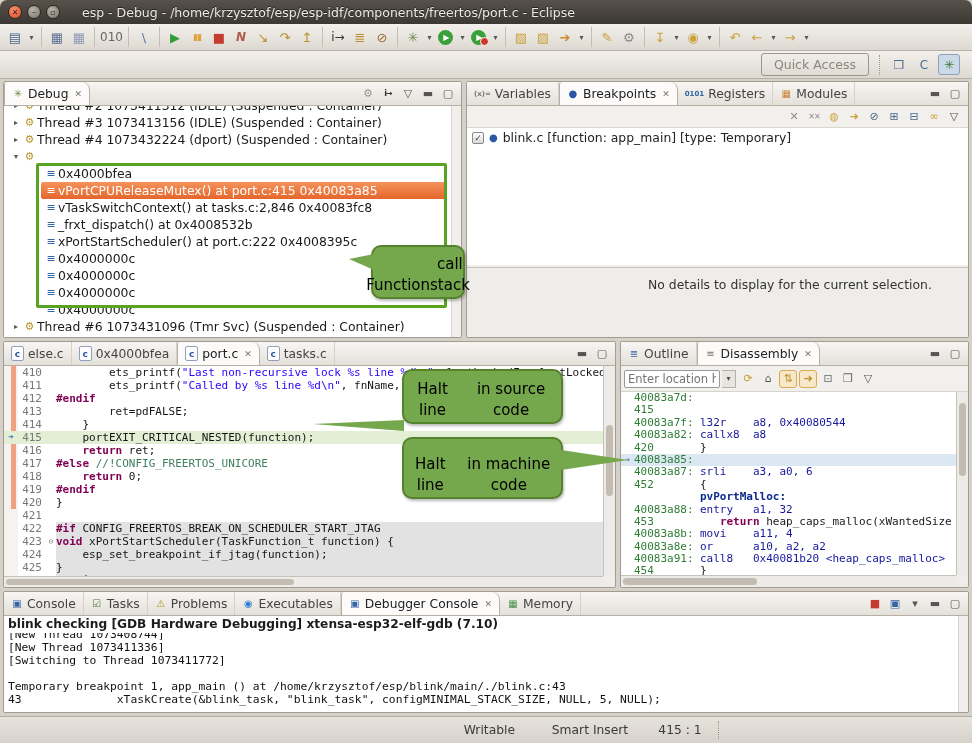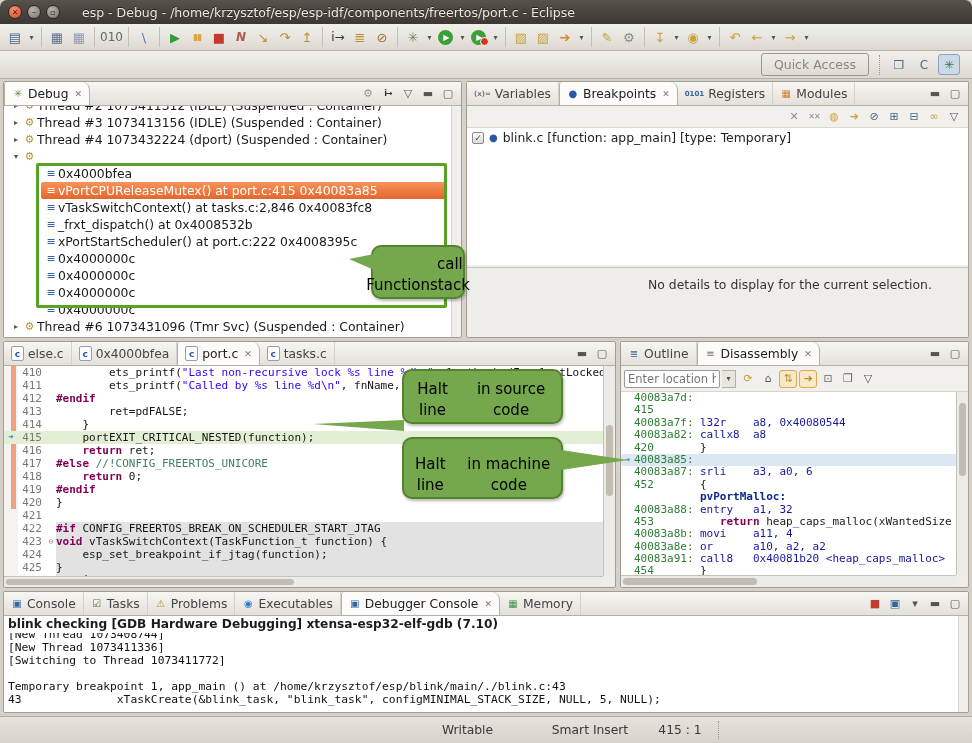--- a/index.html
+++ b/index.html
@@ -168,21 +168,21 @@
     padding-bottom:2px}
   #conOut{font-family:"DejaVu Sans Mono",monospace;font-size:11.3px;line-height:13px;color:#111;
     margin-top:-5px}
   .conl{white-space:pre;height:13px}
   #conVs{position:absolute;right:0;top:24px;bottom:0;width:10px;background:#f1efec;border-left:1px solid #d8d3cc}
 
   
   .statusbar{position:absolute;left:0;top:716px;width:972px;height:27px;
     background:linear-gradient(#e6e2dc,#d7d2cb);border-top:1px solid #b2ada4;color:#3a3a3a;font-size:12.3px}
   .sitem{position:absolute;top:6px}
-  #stWritable{left:420px;width:95px;text-align:center}
+  #stWritable{left:420px;width:95px;text-align:right}
   #stSmart{left:535px;width:110px;text-align:center}
   #stPos{left:645px;width:70px;text-align:center}
   .stsep{position:absolute;top:4px;height:18px;border-left:1px dotted #9b958c}
 </style>
 </head>
 <body>
 
 <div class="app">
 
   <div class="titlebar">
@@ -476,21 +476,21 @@
         <div class="cl"><span class="lft ann"></span><span class="lnum">413</span><span class="fold"></span><span class="code"><span class="tk-p">        ret=pdFALSE;</span></span></div>
         <div class="cl"><span class="lft ann"></span><span class="lnum">414</span><span class="fold"></span><span class="code"><span class="tk-p">    }</span></span></div>
         <div class="cl cur"><span class="lft ann">➜</span><span class="lnum">415</span><span class="fold"></span><span class="code"><span class="tk-p">    portEXIT_CRITICAL_NESTED(function);</span></span></div>
         <div class="cl"><span class="lft ann"></span><span class="lnum">416</span><span class="fold"></span><span class="code"><span class="tk-p">    </span><span class="tk-k">return</span><span class="tk-p"> ret;</span></span></div>
         <div class="cl"><span class="lft ann"></span><span class="lnum">417</span><span class="fold"></span><span class="code"><span class="tk-k">#else</span><span class="tk-p"> </span><span class="tk-c">//!CONFIG_FREERTOS_UNICORE</span></span></div>
         <div class="cl"><span class="lft ann"></span><span class="lnum">418</span><span class="fold"></span><span class="code"><span class="tk-p">    </span><span class="tk-k">return</span><span class="tk-p"> 0;</span></span></div>
         <div class="cl"><span class="lft ann"></span><span class="lnum">419</span><span class="fold"></span><span class="code"><span class="tk-k">#endif</span></span></div>
         <div class="cl"><span class="lft ann"></span><span class="lnum">420</span><span class="fold"></span><span class="code"><span class="tk-p">}</span></span></div>
         <div class="cl"><span class="lft"></span><span class="lnum">421</span><span class="fold"></span><span class="code"></span></div>
         <div class="cl gray"><span class="lft"></span><span class="lnum">422</span><span class="fold"></span><span class="code"><span class="tk-k">#if</span><span class="tk-p"> CONFIG_FREERTOS_BREAK_ON_SCHEDULER_START_JTAG</span></span></div>
-        <div class="cl gray"><span class="lft"></span><span class="lnum">423</span><span class="fold">⊖</span><span class="code"><span class="tk-k">void</span><span class="tk-p"> vTaskSwitchContext(TaskFunction_t function) {</span></span></div>
+        <div class="cl gray"><span class="lft"></span><span class="lnum">423</span><span class="fold">⊖</span><span class="code"><span class="tk-k">void</span><span class="tk-p"> xPortStartScheduler(TaskFunction_t function) {</span></span></div>
         <div class="cl gray"><span class="lft"></span><span class="lnum">424</span><span class="fold"></span><span class="code"><span class="tk-p">    esp_set_breakpoint_if_jtag(function);</span></span></div>
         <div class="cl gray"><span class="lft"></span><span class="lnum">425</span><span class="fold"></span><span class="code"><span class="tk-p">}</span></span></div>
         <div class="cl gray"><span class="lft"></span><span class="lnum">426</span><span class="fold"></span><span class="code"><span class="tk-k">#endif</span></span></div>
       </div>
     <div class="vscroll">
       <span class="vthumb" style="top:28%;height:34%"></span>
       </div>
     <div class="hscroll">
       <span class="hthumb" style="left:2px;width:48%"></span>
       </div>

